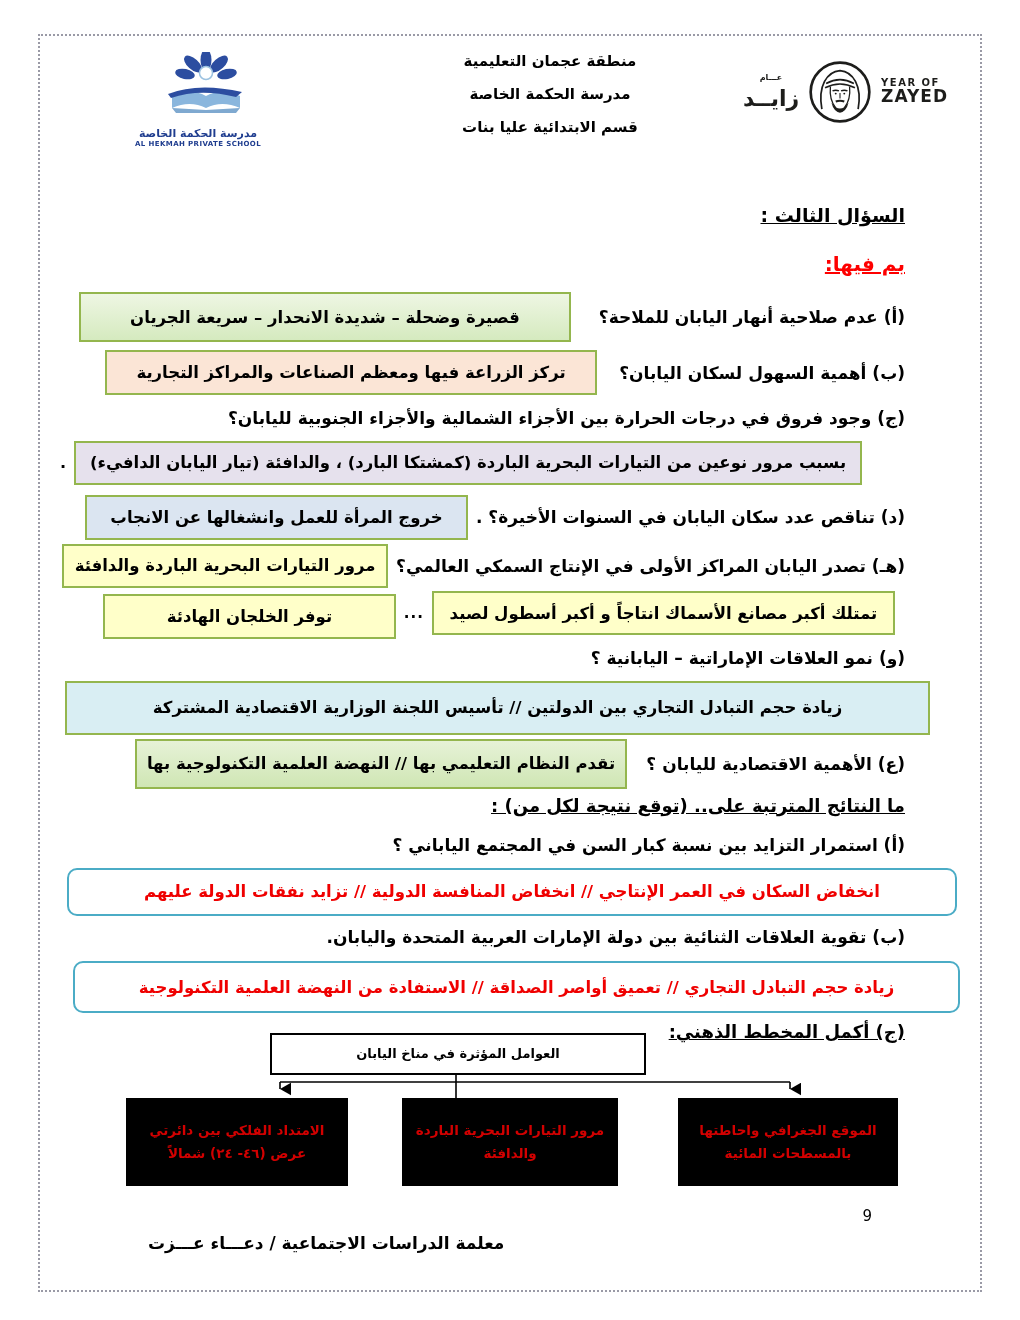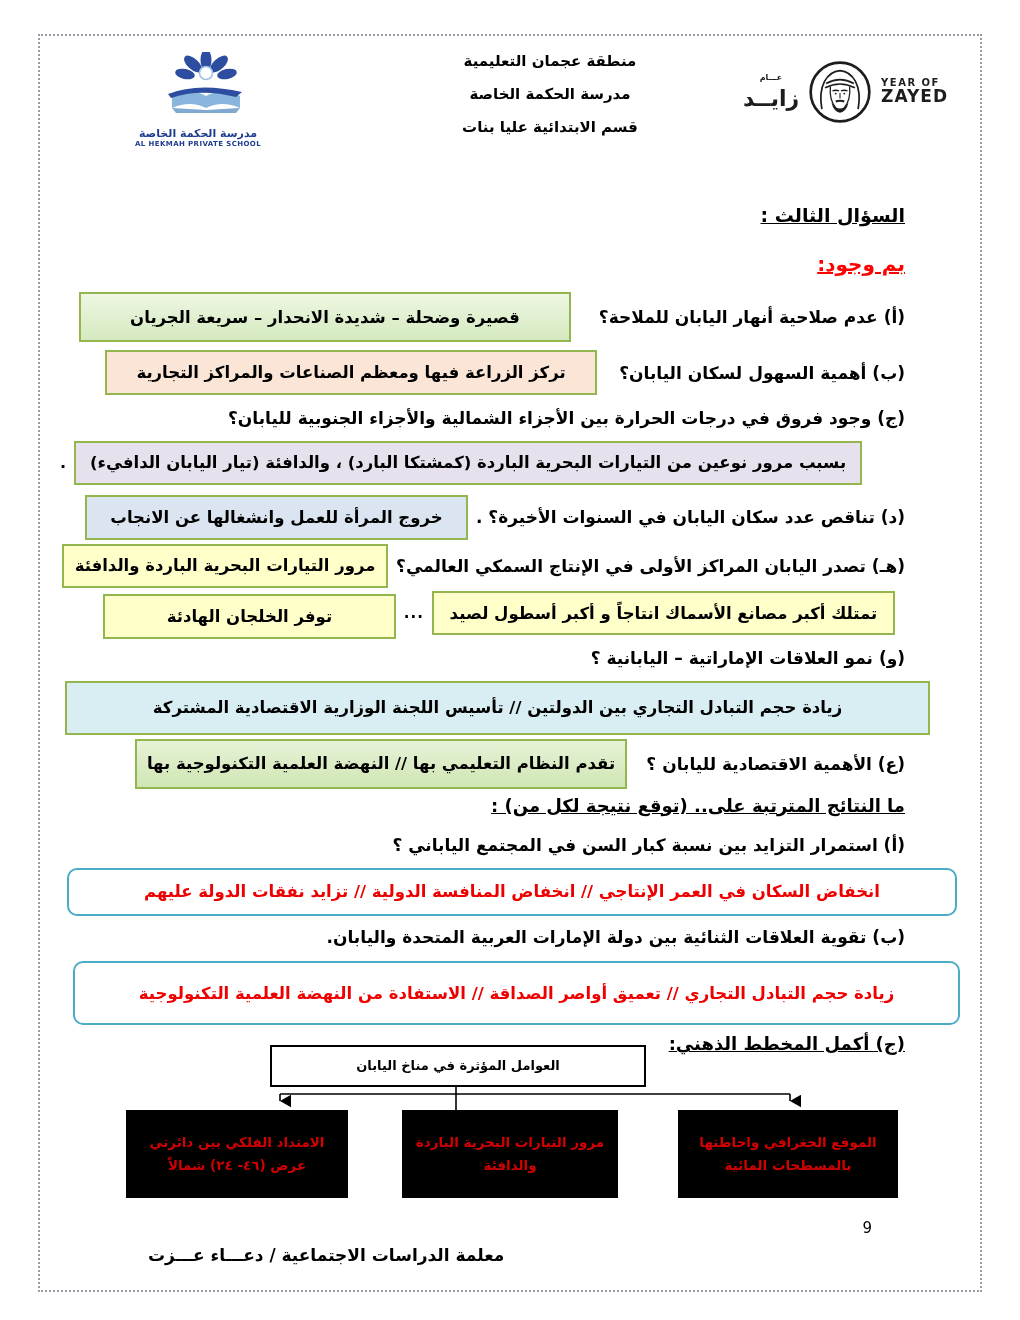--- a/index.html
+++ b/index.html
@@ -119,21 +119,21 @@
           <path d="M22 40 Q30 51 38 40 Q36 48 30 49.5 Q24 48 22 40 Z" fill="#1d1d1b"></path>
         </svg>
         <div class="zayed-en">
           <div class="small">YEAR OF</div>
           <div class="big">ZAYED</div>
         </div>
       </div>
     </div>
 
     <div class="title">السؤال الثالث :</div>
-    <div class="red-head">بم وجود:</div>
+    <div class="red-head">بم فيها:</div>
 
     <div class="row mt16" style="width:826px;">
       <span class="q">(أ) عدم صلاحية أنهار اليابان للملاحة؟</span>
       <div class="abox green-grad" style="width:492px;height:50px;">قصيرة وضحلة –  شديدة الانحدار  – سريعة الجريان</div>
     </div>
 
     <div class="row mt8" style="width:800px;">
       <span class="q">(ب) أهمية السهول لسكان اليابان؟</span>
       <div class="abox peach" style="width:492px;height:45px;">تركز الزراعة فيها ومعظم الصناعات والمراكز التجارية</div>
     </div>
@@ -166,21 +166,21 @@
       <span class="q">(ع) الأهمية الاقتصادية لليابان ؟</span>
       <div class="abox green2" style="width:492px;height:50px;">تقدم النظام التعليمي بها // النهضة العلمية التكنولوجية بها</div>
     </div>
 
     <div class="qline mt4" style="font-size:18px;text-decoration:underline;">ما النتائج المترتبة على.. (توقع نتيجة لكل من) :</div>
 
     <div class="qline mt16">(أ) استمرار التزايد بين نسبة كبار السن في المجتمع الياباني ؟</div>
     <div class="result-box mt10" style="width:890px;height:48px;margin-right:3px;">انخفاض السكان في العمر الإنتاجي // انخفاض المنافسة الدولية // تزايد نفقات الدولة عليهم</div>
 
     <div class="qline mt10">(ب) تقوية العلاقات الثنائية بين دولة الإمارات العربية المتحدة واليابان.</div>
-    <div class="result-box mt12" style="width:887px;height:64px;margin-right:0;">زيادة حجم التبادل التجاري  // تعميق أواصر الصداقة // الاستفادة من النهضة العلمية التكنولوجية</div>
+    <div class="result-box mt12" style="width:887px;height:52px;margin-right:0;">زيادة حجم التبادل التجاري  // تعميق أواصر الصداقة // الاستفادة من النهضة العلمية التكنولوجية</div>
 
     <div class="mindmap">
       <div class="mm-heading">(ج) أكمل المخطط الذهني:</div>
 
       <svg class="mm-lines" width="900" height="172">
         <defs>
           <marker id="arrw" markerWidth="10" markerHeight="8" refX="4" refY="7" orient="auto-start-reverse">
             <path d="M0,0 L8,0 L4,7 Z" fill="#000"></path>
           </marker>
         </defs>

